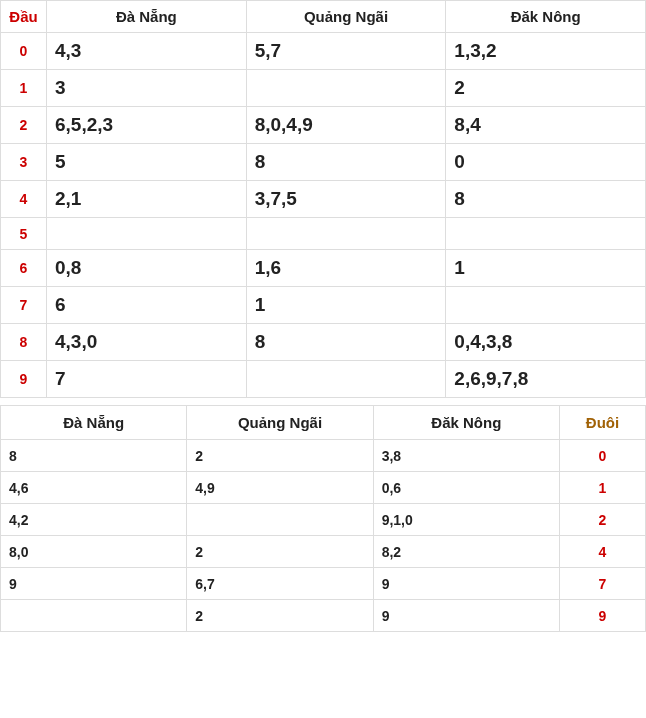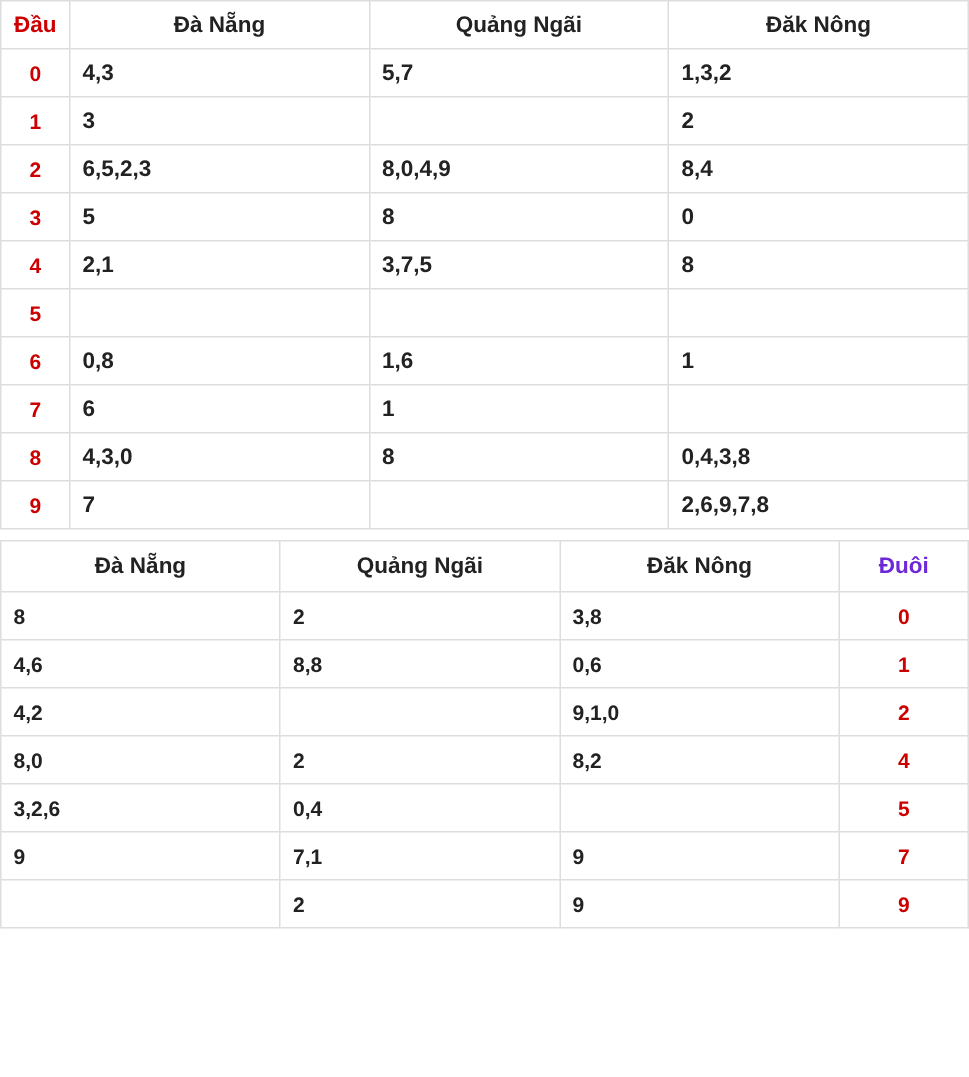--- a/index.html
+++ b/index.html
@@ -54,40 +54,40 @@
   table.head-table td.key-cell {
     text-align: center;
     color: #cc0000;
     font-weight: bold;
     font-size: 14px;
     width: 46px;
   }
   table.head-table td.val-cell {
     text-align: left;
     font-weight: bold;
-    font-size: 15px;
+    font-size: 19px;
     color: #222222;
     height: 32px;
   }
 
   
   table.tail-table {
     margin-top: 1px;
   }
   table.tail-table th {
     text-align: center;
     font-weight: bold;
     font-size: 15px;
     color: #222222;
     background: #ffffff;
     height: 34px;
     padding: 6px 4px;
   }
   table.tail-table th.col-key {
-    color: #6d28d9;
+    color: #a16207;
     width: 86px;
   }
   table.tail-table td.val-cell {
     text-align: left;
     font-weight: bold;
     font-size: 14px;
     color: #222222;
     height: 32px;
   }
   table.tail-table td.key-cell {
@@ -194,45 +194,39 @@
     </thead>
     <tbody>
       <tr>
         <td class="val-cell">8</td>
         <td class="val-cell">2</td>
         <td class="val-cell">3,8</td>
         <td class="key-cell">0</td>
       </tr>
       <tr>
         <td class="val-cell">4,6</td>
-        <td class="val-cell">8,8</td>
+        <td class="val-cell">4,9</td>
         <td class="val-cell">0,6</td>
         <td class="key-cell">1</td>
       </tr>
       <tr>
         <td class="val-cell">4,2</td>
         <td class="val-cell"></td>
         <td class="val-cell">9,1,0</td>
         <td class="key-cell">2</td>
       </tr>
       <tr>
         <td class="val-cell">8,0</td>
         <td class="val-cell">2</td>
         <td class="val-cell">8,2</td>
         <td class="key-cell">4</td>
       </tr>
       <tr>
-        <td class="val-cell">3,2,6</td>
-        <td class="val-cell">0,4</td>
-        <td class="val-cell"></td>
-        <td class="key-cell">5</td>
-      </tr>
-      <tr>
         <td class="val-cell">9</td>
-        <td class="val-cell">7,1</td>
+        <td class="val-cell">6,7</td>
         <td class="val-cell">9</td>
         <td class="key-cell">7</td>
       </tr>
       <tr>
         <td class="val-cell"></td>
         <td class="val-cell">2</td>
         <td class="val-cell">9</td>
         <td class="key-cell">9</td>
       </tr>
     </tbody>

